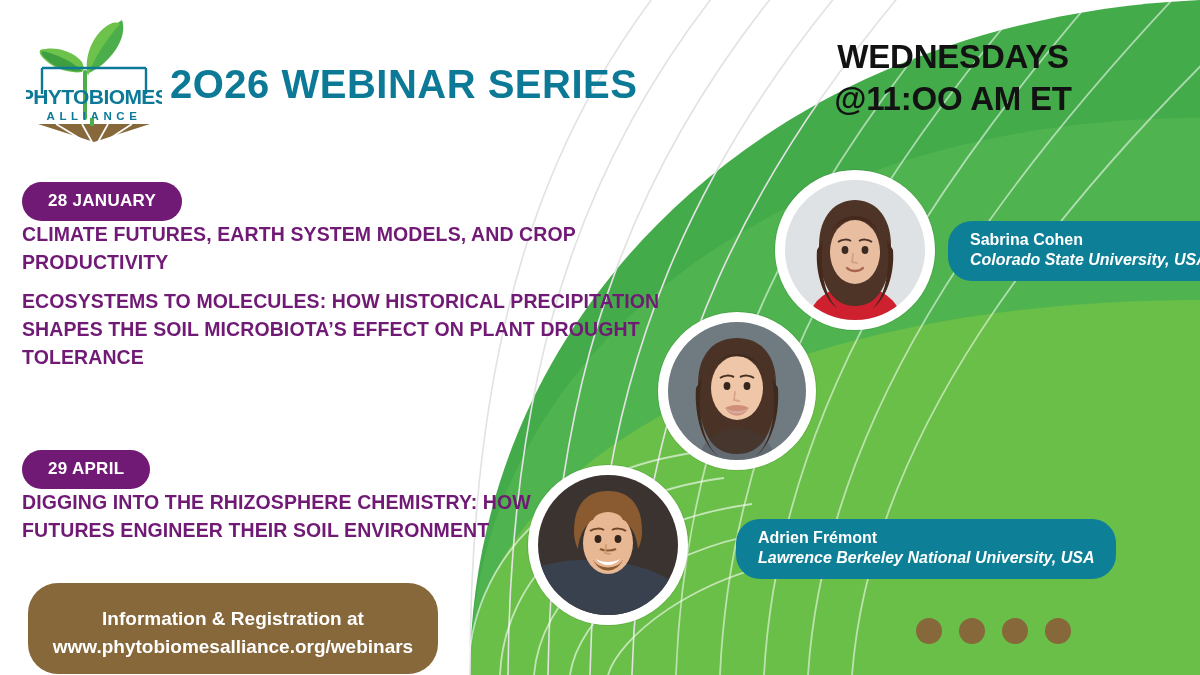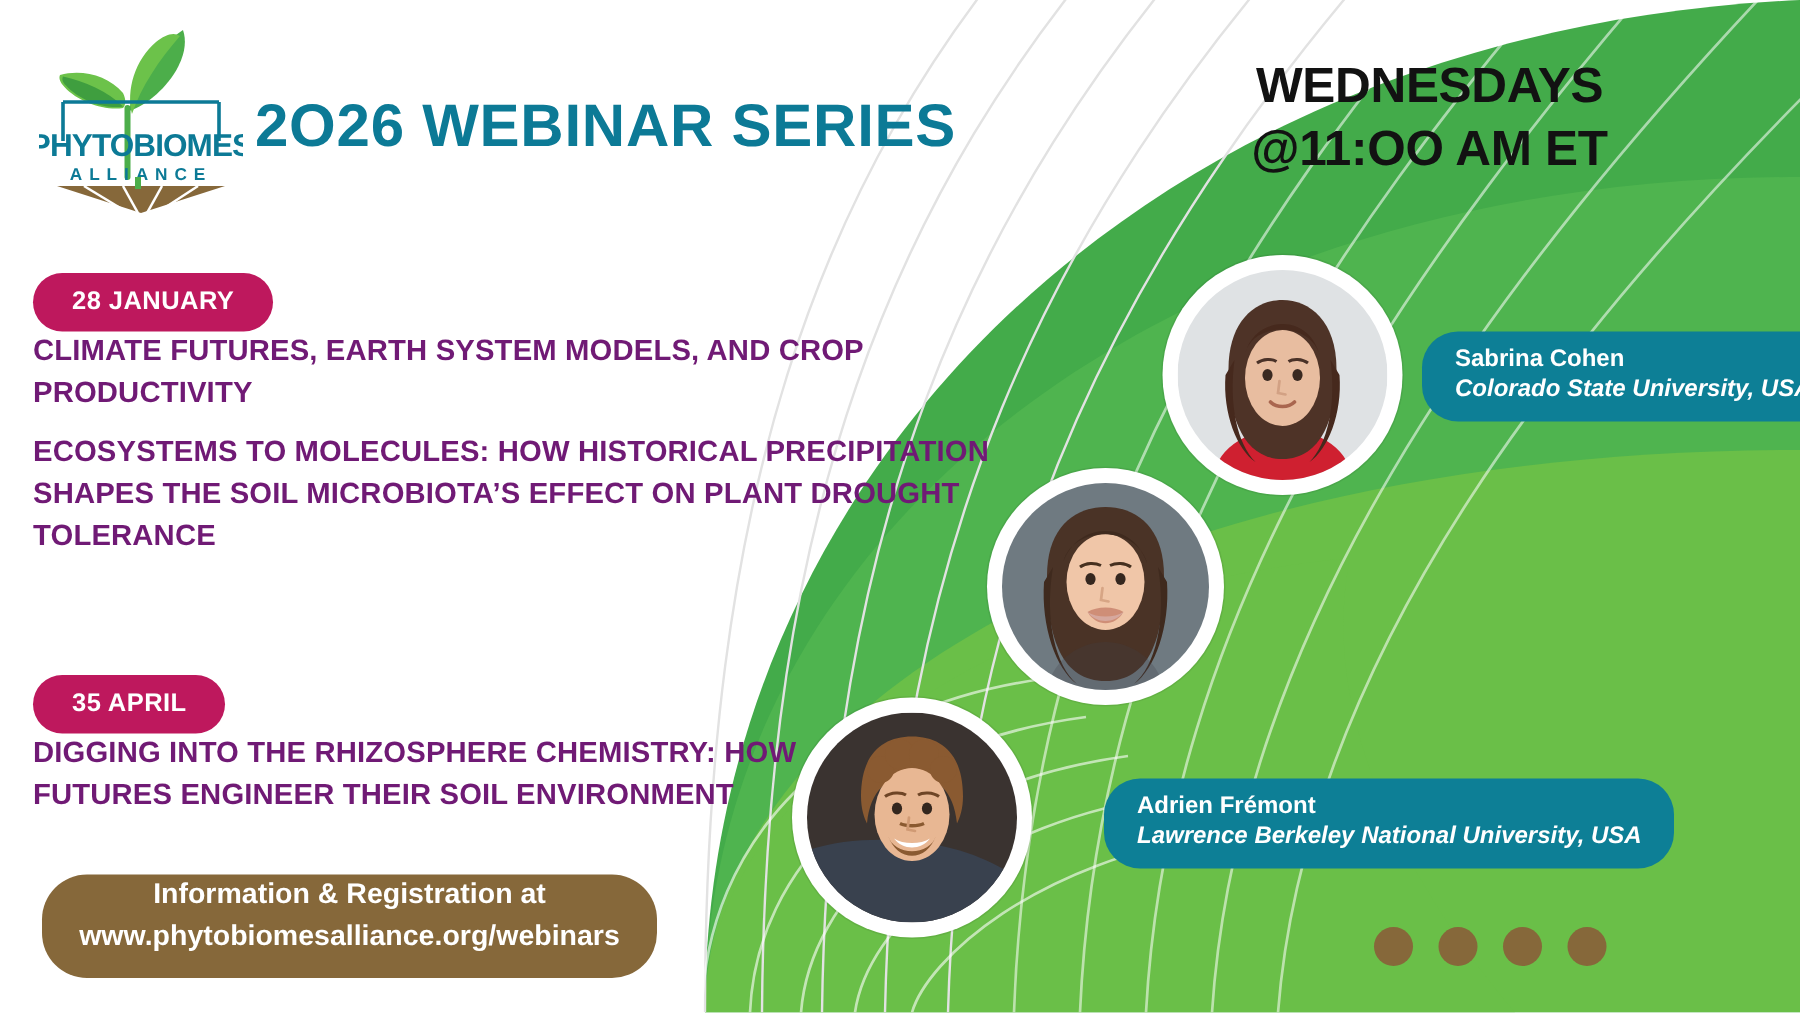--- a/index.html
+++ b/index.html
@@ -42,42 +42,42 @@
   .schedule-note div { white-space:nowrap; }
 
   
   .entry { position:absolute; left:22px; }
   .entry-1 { top:182px; }
   .entry-2 { top:288px; }
   .entry-3 { top:450px; }
 
   .date-badge {
     display:inline-block;
-    background:#be185d; color:#ffffff;
+    background:#701a75; color:#ffffff;
     border-radius:22px;
     padding:9px 26px 10px 26px;
     font-size:17px; font-weight:bold;
     letter-spacing:0.3px;
   }
   .entry-title {
     font-size:19.5px; font-weight:bold;
     color:#701a75; line-height:1.43;
     letter-spacing:0.1px;
     max-width:700px;
   }
   .entry-2 .entry-title { max-width:645px; }
   .entry-3 .entry-title { max-width:530px; }
 
   
   .cta {
     position:absolute; left:28px; top:583px;
     width:410px;
     background:#86683a; color:#ffffff;
     border-radius:30px;
-    padding:0 20px 14px 20px;
+    padding:22px 20px 14px 20px;
     text-align:center;
     font-size:19px; font-weight:bold; line-height:1.45;
   }
   .cta div { white-space:nowrap; }
 
   
   .avatar {
     position:absolute; border-radius:50%;
     background:#ffffff;
     box-shadow:0 0 0 1px rgba(0,0,0,0.07);
@@ -198,21 +198,21 @@
   <div class="entry entry-1">
     <div class="date-badge">28 JANUARY</div>
     <div class="entry-title">CLIMATE FUTURES, EARTH SYSTEM MODELS, AND CROP PRODUCTIVITY</div>
   </div>
 
   <div class="entry entry-2">
     <div class="entry-title">ECOSYSTEMS TO MOLECULES: HOW HISTORICAL PRECIPITATION SHAPES THE SOIL MICROBIOTA’S EFFECT ON PLANT DROUGHT TOLERANCE</div>
   </div>
 
   <div class="entry entry-3">
-    <div class="date-badge">35 APRIL</div>
+    <div class="date-badge">29 APRIL</div>
     <div class="entry-title">DIGGING INTO THE RHIZOSPHERE CHEMISTRY: HOW FUTURES ENGINEER THEIR SOIL ENVIRONMENT</div>
   </div>
 
   <div class="avatar avatar-1">
     <div class="avatar-inner">
       <svg viewBox="0 0 140 140" aria-hidden="true">
         <rect width="140" height="140" fill="#dfe2e4"></rect>
         <ellipse cx="70" cy="140" rx="46" ry="34" fill="#cf2030"></ellipse>
         <path d="M34,66 C34,34 52,20 70,20 C88,20 106,34 106,66 C106,98 96,126 70,126 C44,126 34,98 34,66 Z" fill="#4e3327"></path>
         <ellipse cx="70" cy="72" rx="25" ry="32" fill="#e8bda0"></ellipse>

